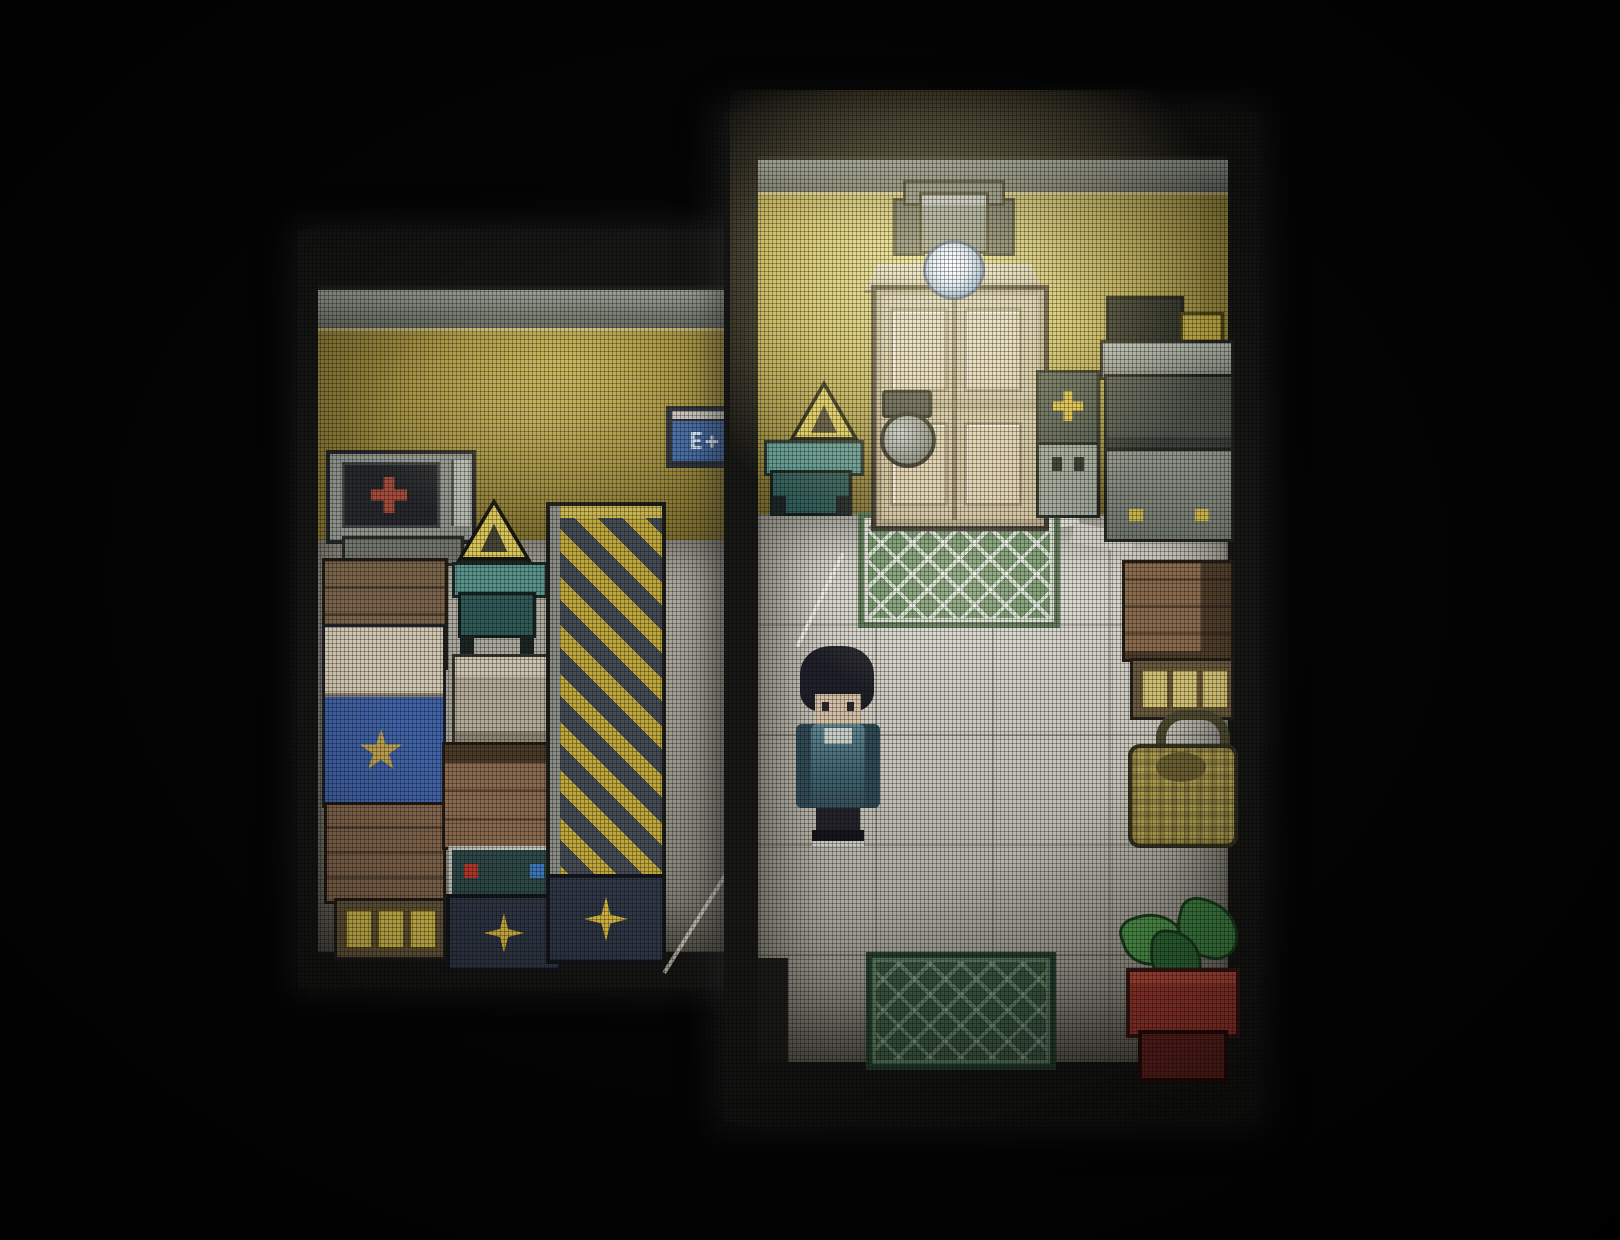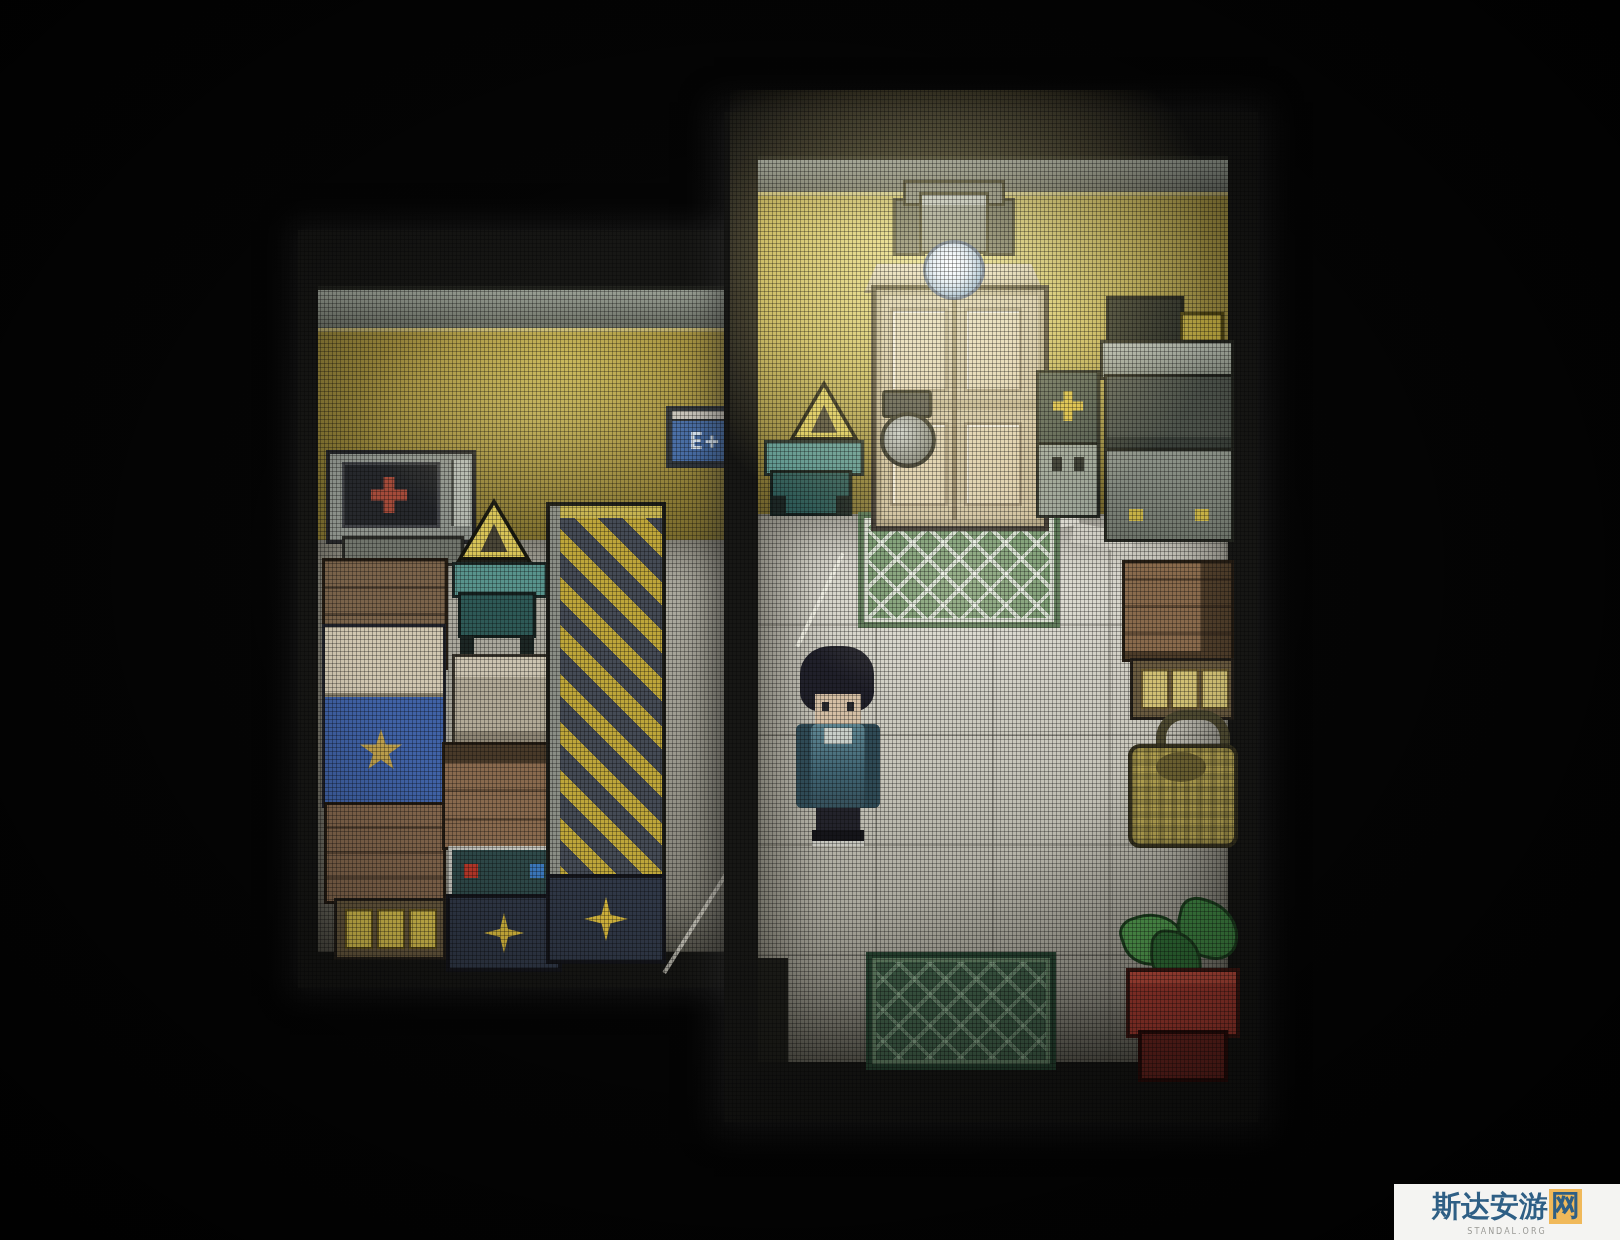--- a/index.html
+++ b/index.html
@@ -347,20 +347,13 @@
     </div>
 
     <div class="abs glow glow-lamp"></div>
     <div class="abs glow glow-floor"></div>
     <div class="abs glow glow-left"></div>
   </div>
 
   <div class="crt"></div>
   <div class="vignette"></div>
 
-  <div class="abs wm">
-    <div class="wm-name">
-      <span>斯达安游</span>
-        <span class="wm-accent">网</span>
-    </div>
-    <div class="wm-sub">STANDAL.ORG</div>
-  </div>
 </div>
 
 </body></html>

